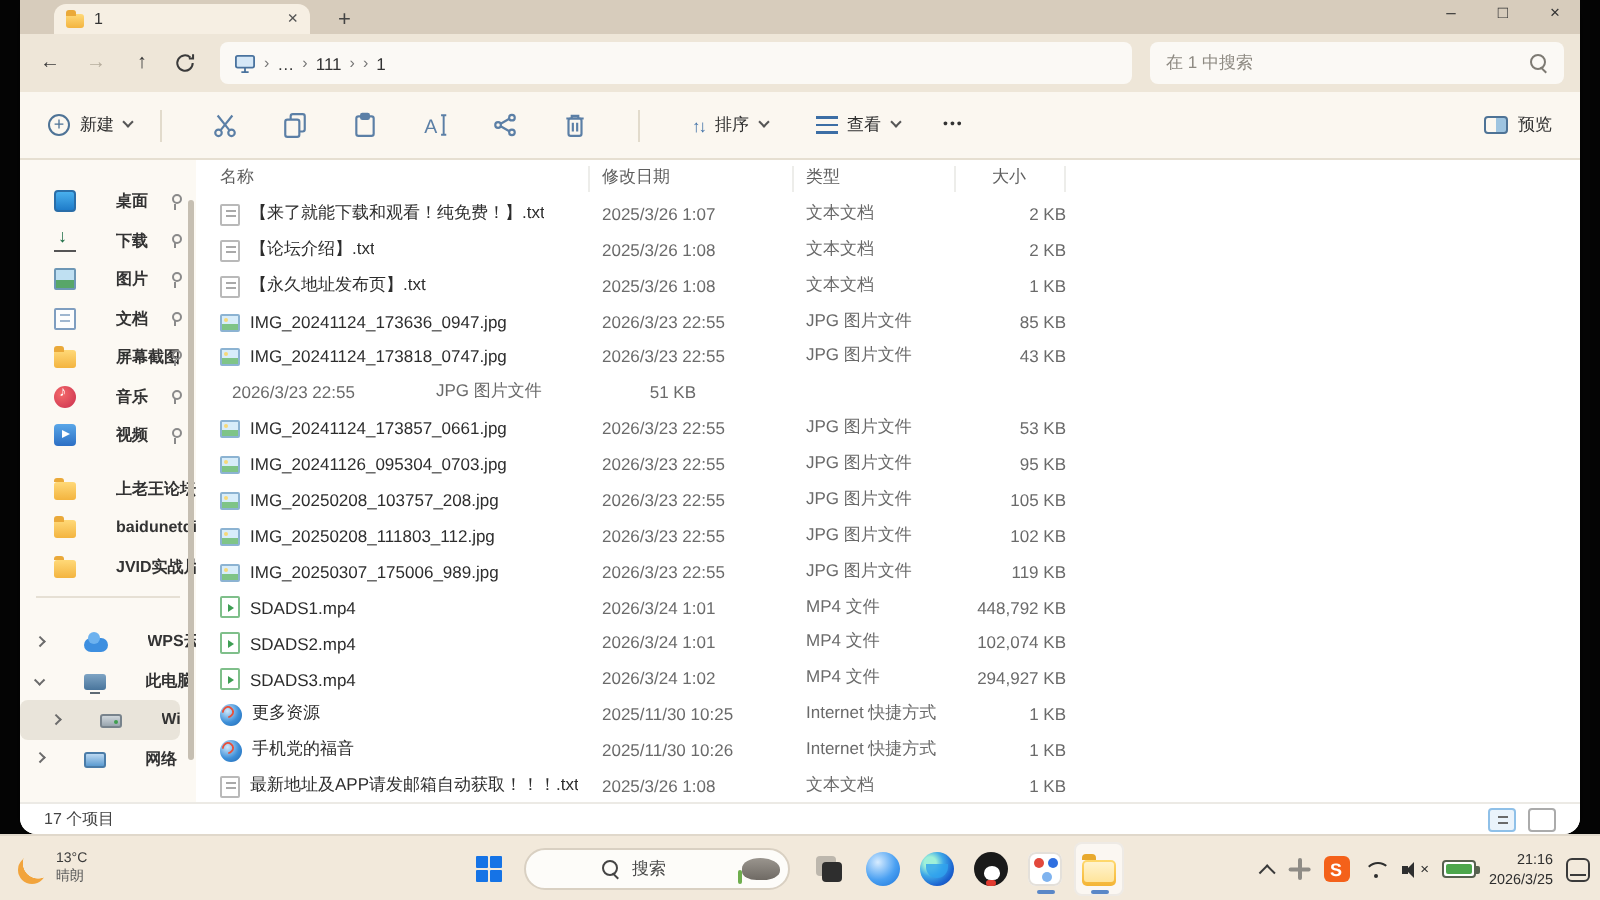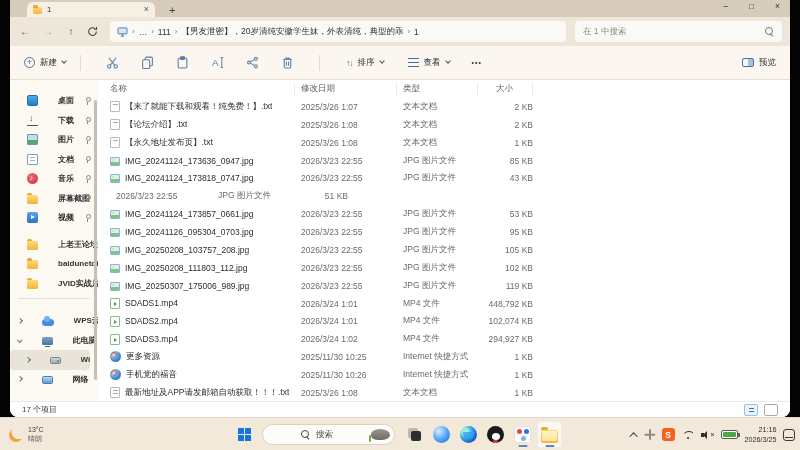--- a/index.html
+++ b/index.html
@@ -97,21 +97,21 @@
   
   .main { flex:1; display:flex; flex-direction:column; min-width:0; }
   .cols { height:18px; display:flex; align-items:center; padding-left:10px; font-size:8.5px; color:#5f5f5f; flex:none; }
   .col { border-right:1px solid #ededea; height:13px; display:flex; align-items:center; }
   .col-name { width:187px; padding-left:2px; }
   .col-date { width:102px; padding-left:6px; }
   .col-type { width:81px; padding-left:6px; }
   .col-size { width:55px; padding-left:18px; }
   .rows { flex:1; overflow:hidden; }
   .row { height:17.88px; display:flex; align-items:center; padding-left:12px; font-size:8.5px; }
-  .c-name { width:185px; display:flex; align-items:flex-start; gap:5px; color:#2d2d2d; overflow:hidden; white-space:nowrap; }
+  .c-name { width:185px; display:flex; align-items:flex-end; gap:5px; color:#2d2d2d; overflow:hidden; white-space:nowrap; }
   .c-name span { overflow:hidden; text-overflow:clip; white-space:nowrap; }
   .c-date { width:102px; color:#6a6a6a; padding-left:6px; }
   .c-type { width:81px; color:#6a6a6a; padding-left:6px; }
   .c-size { width:55px; color:#6a6a6a; text-align:right; }
 
   
   .fi { width:10px; height:11px; flex:none; position:relative; }
   .fi-txt { background:#fff; border:1px solid #b9b9b9; border-radius:1px; }
   .fi-txt::before { content:""; position:absolute; inset:2px 1.5px; background:repeating-linear-gradient(#a9a9a9 0 0.9px,transparent 0.9px 2.6px); }
   .fi-jpg { height:9px; margin-top:1px; background:linear-gradient(#d8edfa 0 55%,#7fc487 55%); border:1px solid #8cb3d2; border-radius:1px; }
@@ -234,21 +234,20 @@
               <rect x="1" y="1" width="10" height="6.5" rx="1" fill="#d6e8f7" stroke="#4a739e" stroke-width="1"></rect>
               <path d="M4 10h4M6 7.5V10" stroke="#4a739e" stroke-width="1" fill="none"></path>
             </svg>
         </span>
         <span id="crumbs" style="display:flex;align-items:center;gap:4px;overflow:hidden;">
             <span class="crumb-sep">›</span>
             <span class="crumb">…</span>
             <span class="crumb-sep">›</span>
             <span class="crumb">111</span>
             <span class="crumb-sep">›</span>
-            <span class="crumb">【男友泄密】，20岁清纯安徽学生妹，外表清纯，典型的乖</span>
             <span class="crumb-sep">›</span>
             <span class="crumb">1</span>
           </span>
       </div>
       <div class="searchbox">
         <span>在 1 中搜索</span>
         <span class="mag"></span>
       </div>
     </div>
 
@@ -343,27 +342,27 @@
             <span class="si si-pictures"></span>
             <span class="lbl">图片</span>
             <span class="pin"></span>
           </div>
           <div class="sb-item">
             <span class="si si-document"></span>
             <span class="lbl">文档</span>
             <span class="pin"></span>
           </div>
           <div class="sb-item">
+            <span class="si si-folder"></span>
+            <span class="lbl">屏幕截图</span>
+            <span class="pin"></span>
+          </div>
+          <div class="sb-item">
             <span class="si si-music"></span>
             <span class="lbl">音乐</span>
-            <span class="pin"></span>
-          </div>
-          <div class="sb-item">
-            <span class="si si-folder"></span>
-            <span class="lbl">屏幕截图</span>
             <span class="pin"></span>
           </div>
           <div class="sb-item">
             <span class="si si-video"></span>
             <span class="lbl">视频</span>
             <span class="pin"></span>
           </div>
           <div class="sb-gap"></div>
           <div class="sb-item wide">
             <span class="si si-folder"></span>

